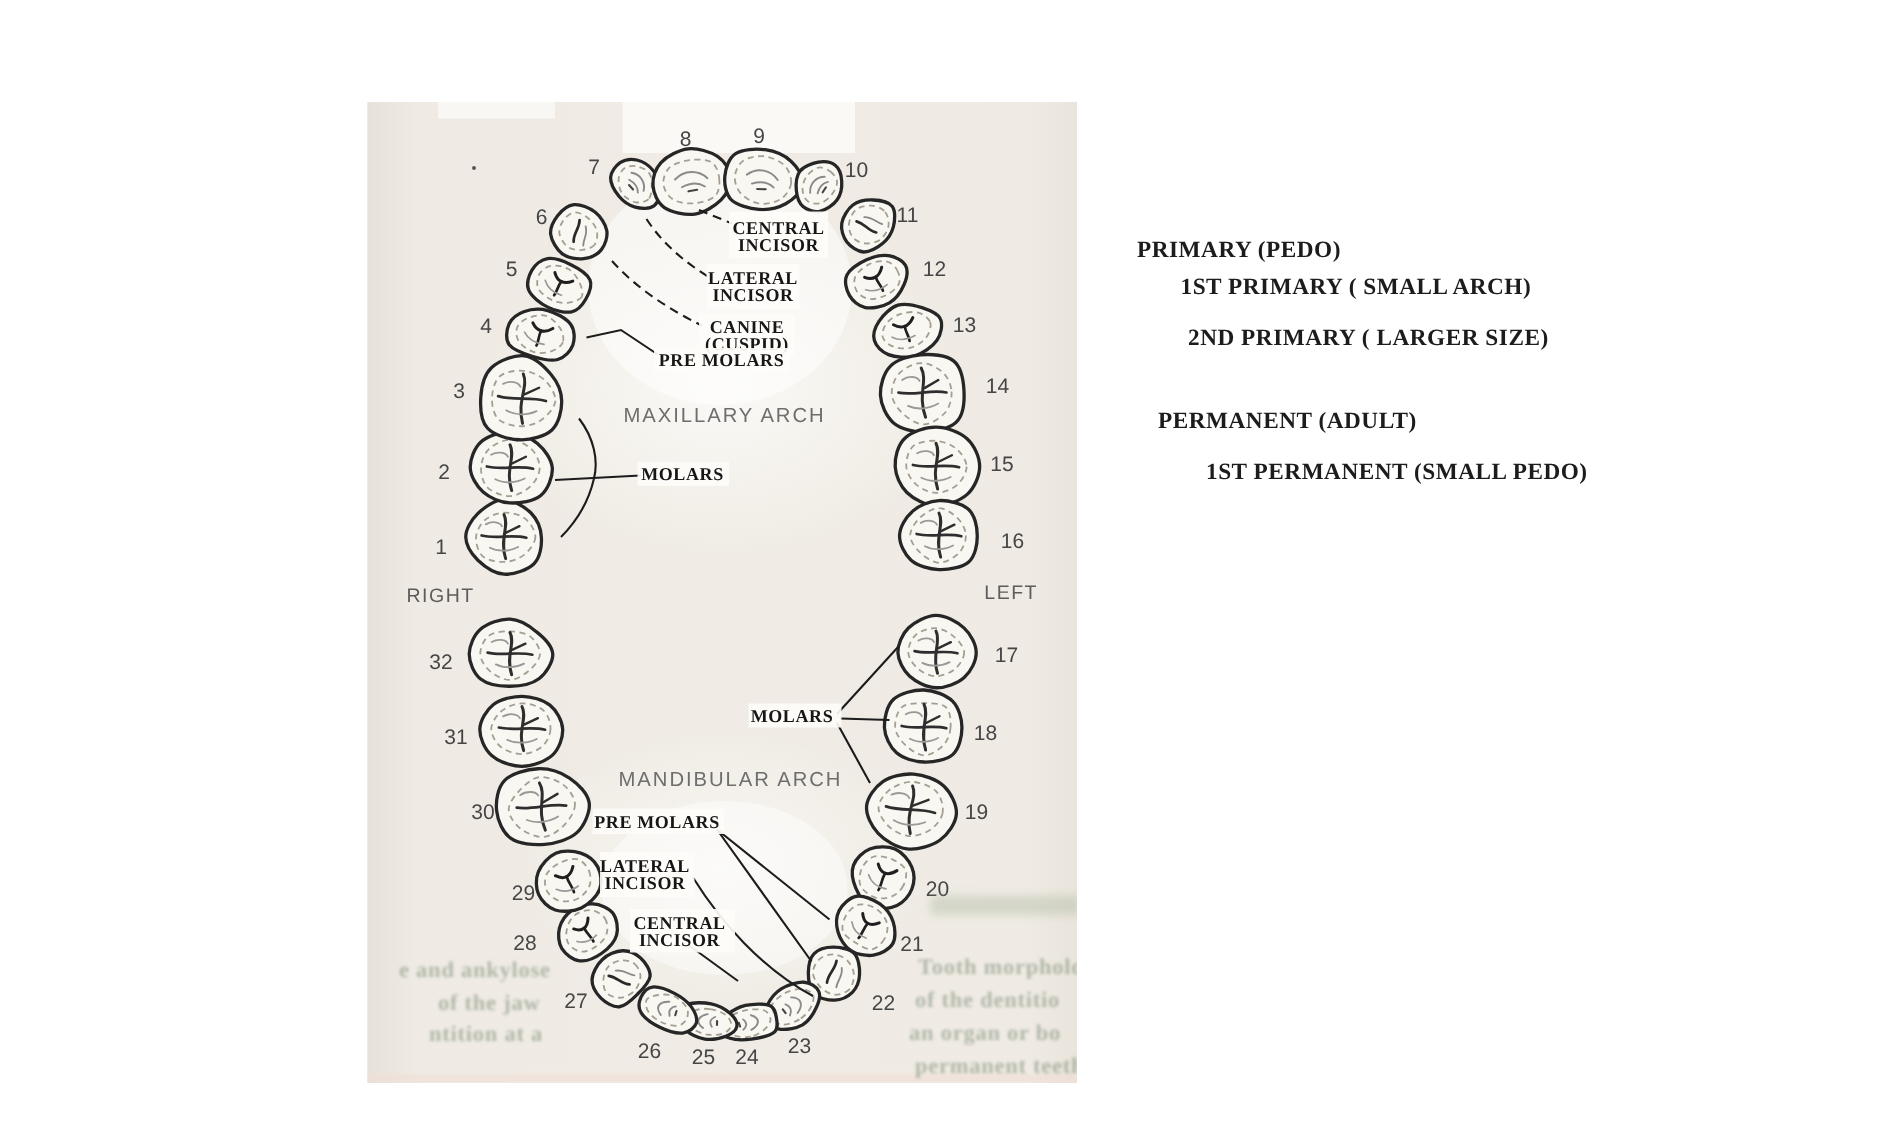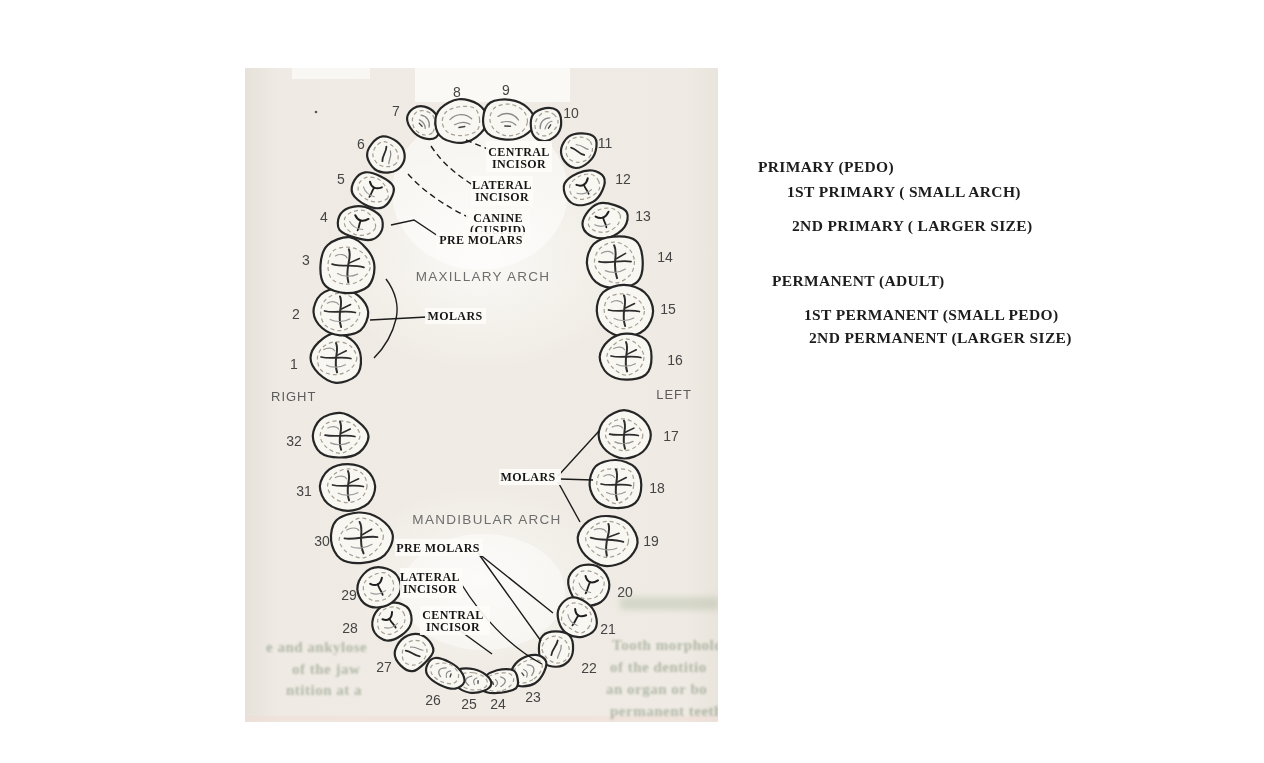--- a/index.html
+++ b/index.html
@@ -393,16 +393,15 @@
         <span class="bleed" style="left: 365px; top: 635px;">permanent teeth th</span>
       </div>
   </div>
 
   <div class="legend">
     <div class="lg l1">PRIMARY (PEDO)</div>
     <div class="lg l2">1ST PRIMARY ( SMALL ARCH)</div>
     <div class="lg l3">2ND PRIMARY ( LARGER SIZE)</div>
     <div class="lg l4">PERMANENT (ADULT)</div>
     <div class="lg l5">1ST PERMANENT (SMALL PEDO)</div>
-    <div class="lg l6">2ND PERMANENT (LARGER SIZE)</div>
   </div>
 
 </div>
 
 </body></html>

